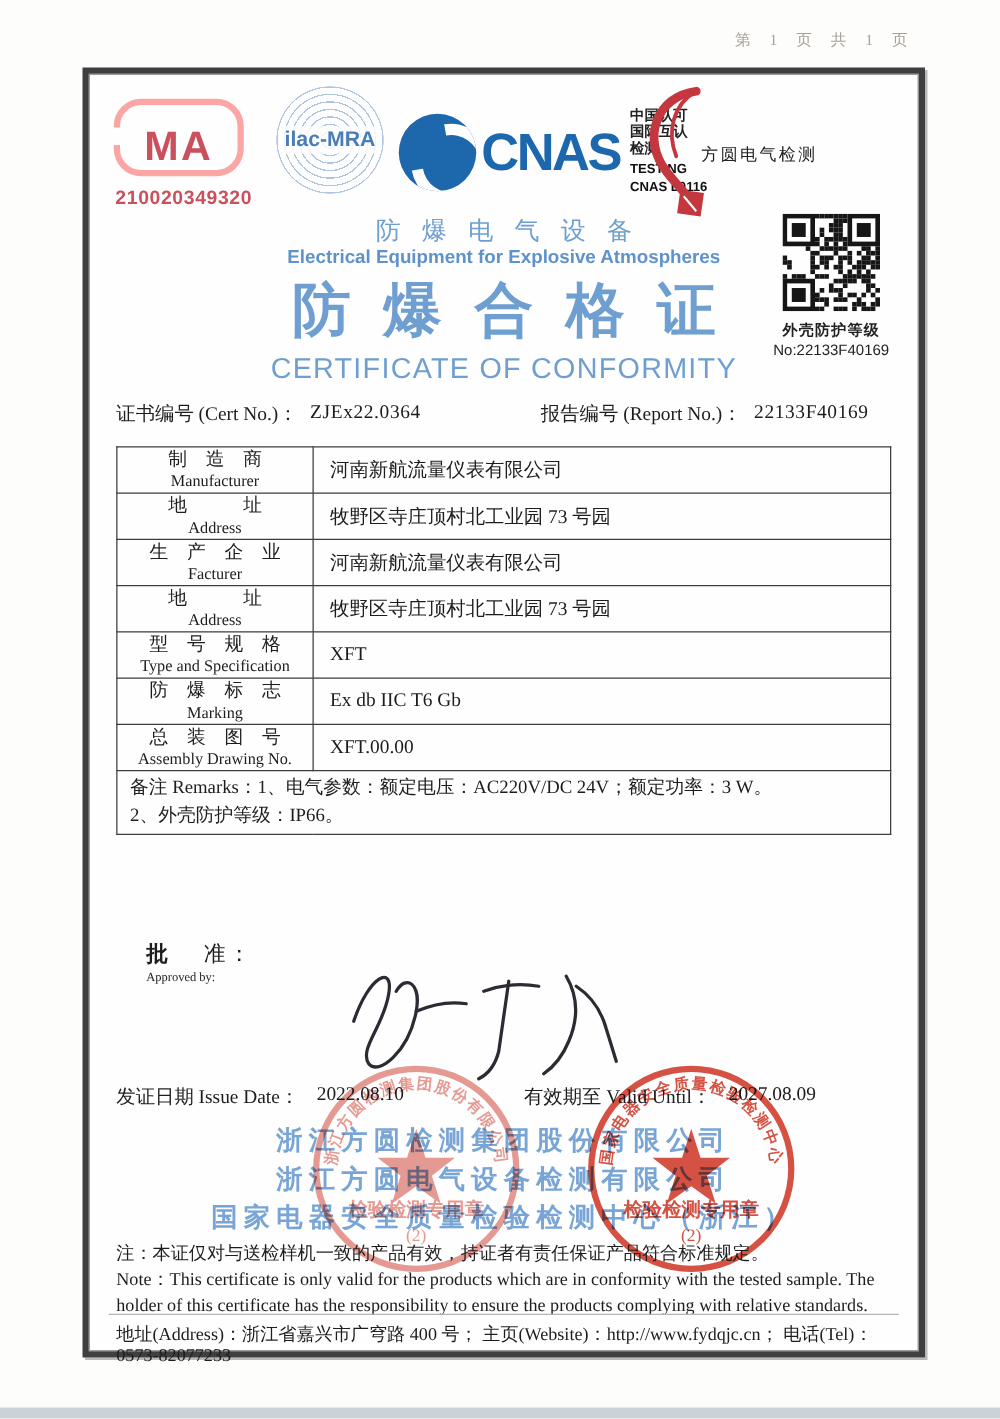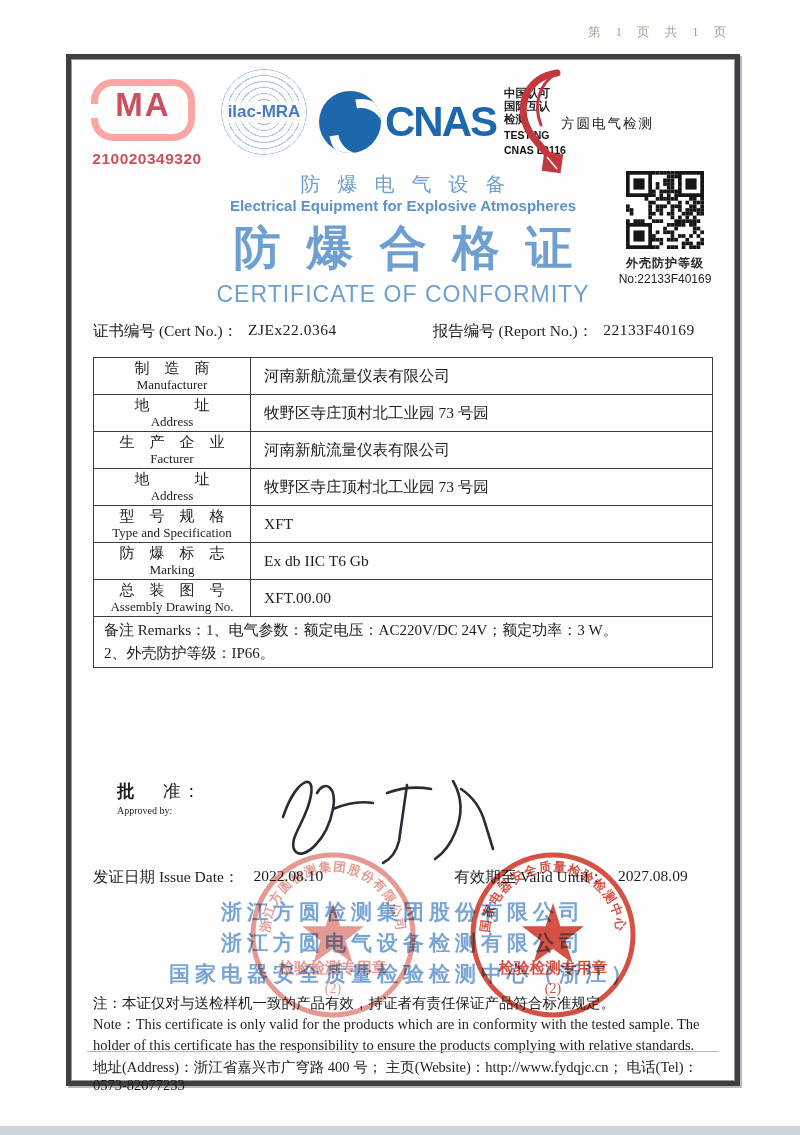--- a/index.html
+++ b/index.html
@@ -5,22 +5,22 @@
   html,body{margin:0;padding:0;}
   .page{position:relative;width:800px;height:1135px;background:#fdfdfc;overflow:hidden;
         font-family:"Liberation Serif","DejaVu Serif",serif;color:#1d1d1f;}
   .page-indicator{position:absolute;top:24px;left:588px;font-size:12.5px;color:#a89f95;
         letter-spacing:6px;font-family:"Liberation Serif",serif;}
   .frame{position:absolute;left:66px;top:54px;width:664px;height:1022px;background:#fefefe;
         border:5px solid #3f3f41;box-shadow:inset 0 0 0 1px #9a9a9a, 2px 2px 0 #b9b9b9;}
   
   .logos{position:absolute;left:0;top:0;width:100%;height:150px;}
   .cma{position:absolute;left:20px;top:20px;width:112px;text-align:center;}
-  .cma-mark{position:relative;width:104px;height:62px;border:7px solid #fca5a5;border-radius:22px;
-        display:flex;align-items:flex-start;justify-content:center;box-sizing:border-box;}
+  .cma-mark{position:relative;width:104px;height:62px;border:5px solid #fca5a5;border-radius:22px;
+        display:flex;align-items:flex-end;justify-content:center;box-sizing:border-box;}
   .cma-notch{position:absolute;left:-9px;top:18px;width:11px;height:14px;background:#fefefe;}
   .cma-mark span{font-family:"Liberation Sans",sans-serif;font-weight:bold;font-size:33px;
         color:#c9505c;letter-spacing:2px;}
   .cma-num{margin-top:9px;font-family:"Liberation Sans",sans-serif;font-weight:bold;
         font-size:15.5px;color:#c9505c;letter-spacing:.5px;}
   .ilac{position:absolute;left:150px;top:10px;width:86px;height:86px;border-radius:50%;
         background:repeating-radial-gradient(circle at 50% 50%, rgba(110,150,200,.55) 0 1px, transparent 1px 6px);
         display:flex;align-items:center;justify-content:center;}
   .ilac span{font-family:"Liberation Sans",sans-serif;font-weight:bold;font-size:17px;color:#4a7cb8;
         background:rgba(254,254,254,.82);padding:1px 2px;}
@@ -54,26 +54,26 @@
   .certline .val{margin-left:10px;letter-spacing:.5px;}
   
   .ctable{position:absolute;left:22px;top:298px;width:620px;border-collapse:collapse;font-size:15px;}
   .ctable td{border:1px solid #3c3c3e;padding:2px 4px;}
   .ctable td.lbl{width:148px;text-align:center;line-height:17px;}
   .ctable td.lbl .en{font-size:13px;line-height:15px;}
   .ctable td.val{padding-left:13px;font-size:15.5px;}
   .stdcell div{line-height:20px;padding:1px 6px;}
   .rmkcell div{line-height:21px;padding:1px 6px;}
   
-  .approval{position:absolute;left:46px;top:720px;}
+  .approval{position:absolute;left:46px;top:692px;}
   .approval .zh{font-size:17.5px;letter-spacing:2px;}
   .approval .zh b{display:inline-block;width:46px;}
   .approval .en{font-size:10px;margin-top:2px;}
   .signature{position:absolute;left:198px;top:700px;mix-blend-mode:multiply;}
-  .dates{position:absolute;left:22px;right:22px;top:808px;display:flex;font-size:15.5px;gap:35px;}
+  .dates{position:absolute;left:22px;right:22px;top:808px;display:flex;font-size:15.5px;}
   .dates .grp{display:flex;}
   .dates .grp.right{margin-left:96px;}
   .dates .val{margin-left:14px;}
   
   .issuers{position:absolute;left:0;top:838px;width:100%;text-align:center;color:#78a5d5;
         font-weight:bold;font-size:21px;letter-spacing:5px;line-height:31px;}
   
   .stamp{position:absolute;mix-blend-mode:multiply;}
   .stamp-left{left:174px;top:788px;opacity:.6;}
   .stamp-right{left:394px;top:788px;opacity:.85;}

